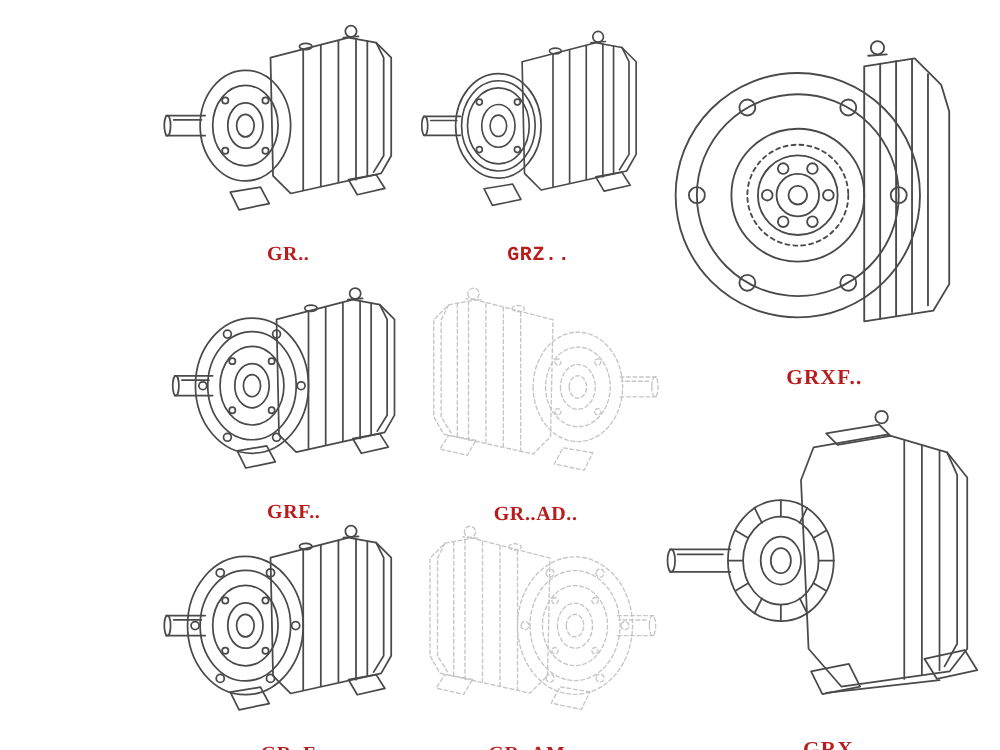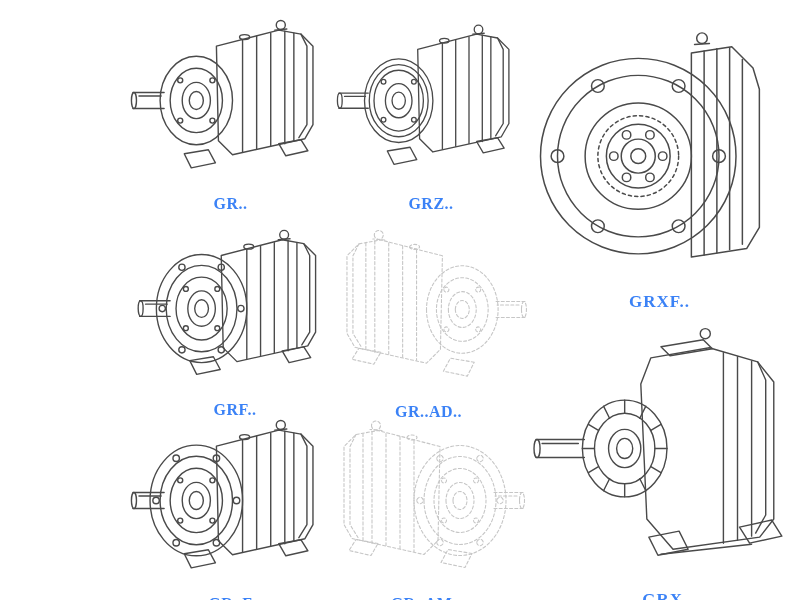--- a/index.html
+++ b/index.html
@@ -4,21 +4,21 @@
 <style>
   html,body{margin:0;padding:0;background:#ffffff;}
   #canvas{position:relative;width:800px;height:600px;background:#ffffff;overflow:hidden;
           font-family:"Liberation Serif", serif;}
   .fig{position:absolute;display:flex;flex-direction:column;align-items:center;justify-content:space-between;}
   .art{width:100%;flex:1 1 auto;min-height:0;display:flex;align-items:center;justify-content:center;}
   svg.draw{width:100%;height:100%;fill:none;stroke:#4a4a4a;stroke-width:1.4;
            stroke-linecap:round;stroke-linejoin:round;}
   svg.draw.ghost{stroke:#c6c6c6;stroke-width:1.1;stroke-dasharray:3,2.2;}
   .lbl{height:24px;line-height:24px;font-size:16px;font-weight:bold;letter-spacing:0.5px;
-       color:#3b82f6;white-space:nowrap;}
+       color:#b91c1c;white-space:nowrap;}
   .lbl.big{font-size:17px;letter-spacing:1px;text-align:right;}
   .defs{position:absolute;width:0;height:0;overflow:hidden;}
 </style>
 </head>
 <body>
 
 <div id="canvas">
 
   <svg class="defs" aria-hidden="true">
     <defs>
@@ -132,21 +132,21 @@
 
   <figure class="fig" style="left:88px;top:0;width:205px;height:200px;">
     <div class="art">
       <svg class="draw" viewBox="0 0 200 175">
           <use href="#sym-r"></use>
         </svg>
     </div>
     <figcaption class="lbl">GR..</figcaption>
   </figure>
 
-  <figure class="fig" style="left:296px;top:0;width:190px;height:200px;">
+  <figure class="fig" style="left:296px;top:0;width:190px;height:200px;font-family:Liberation Mono, monospace;">
     <div class="art">
       <svg class="draw" viewBox="0 0 200 175">
           <use href="#sym-rz"></use>
         </svg>
     </div>
     <figcaption class="lbl">GRZ..</figcaption>
   </figure>
 
   <figure class="fig" style="left:492px;top:2px;width:255px;height:296px;">
     <div class="art">

